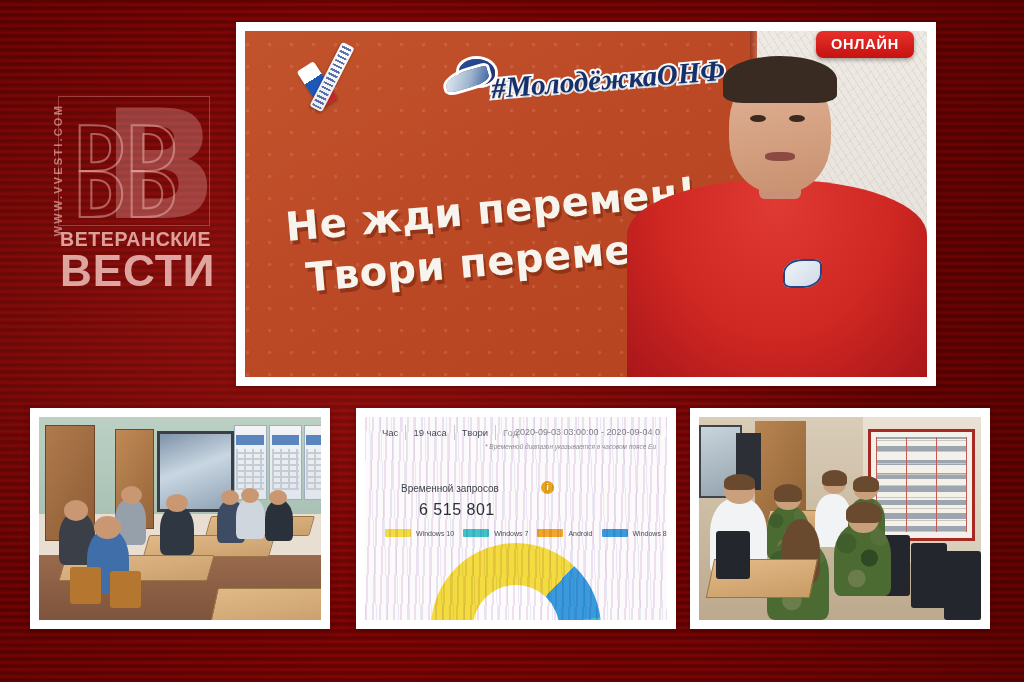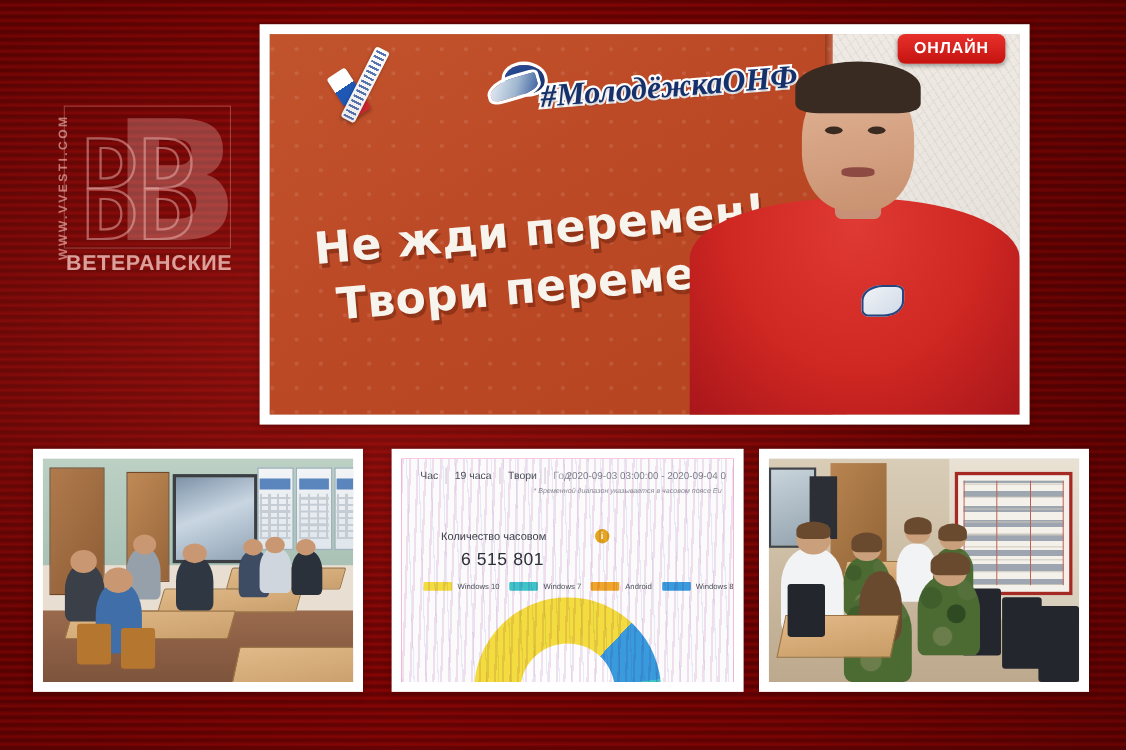--- a/index.html
+++ b/index.html
@@ -80,21 +80,21 @@
     position:absolute;background:#fff;
     box-shadow:0 2px 7px rgba(60,0,0,.35);
     overflow:hidden;
   }
   .panel .inner{position:absolute;inset:9px;overflow:hidden;background:#ccc;}
 
   #main-panel{left:236px;top:22px;width:700px;height:364px;}
   #thumb-left{left:30px;top:408px;width:300px;height:221px;}
   #thumb-center{left:356px;top:408px;width:320px;height:221px;}
   #thumb-right{left:690px;top:408px;width:300px;height:221px;}
-  #thumb-center .inner{background:#ec4899;}
+  #thumb-center .inner{background:#737373;}
 
   
   .scene{position:absolute;inset:0;}
   .wall-orange{
     position:absolute;left:0;top:0;width:77%;height:100%;
     background:
       radial-gradient(circle at 12% 62%, rgba(255,255,255,.10) 0 1.6px, transparent 2px) 0 0/22px 22px,
       linear-gradient(150deg,#c1542c 0%,#bd4a27 40%,#b6431f 100%);
   }
   .wall-white{
@@ -321,20 +321,21 @@
 
 <div id="logo">
   <div class="lgbox"></div>
   <div class="url">WWW.VVESTI.COM</div>
   <div class="bigB">B</div>
   <div class="smallB sb1">D</div>
   <div class="smallB sb2">D</div>
   <div class="smallB sb3">D</div>
   <div class="smallB sb4">D</div>
   <div class="t1">ВЕТЕРАНСКИЕ</div>
+  <div class="t2">ВЕСТИ</div>
 </div>
 
 <div class="panel" id="main-panel">
   <div class="inner">
     <div class="scene">
       <div class="wall-orange"></div>
       <div class="wall-white"></div>
       <div class="wall-seam"></div>
 
       <div class="onf-tick">
@@ -411,21 +412,21 @@
     <div class="an">
       <div class="tabs">
         <div class="tab">Час</div>
         <div class="tab">19 часа</div>
         <div class="tab">Твори</div>
         <div class="tab sel">Год</div>
       </div>
       <div class="daterange">2020-09-03 03:00:00 - 2020-09-04 0</div>
       <div class="note">* Временной диапазон указывается в часовом поясе Eu</div>
 
-      <div class="metric-label">Количество часовом</div>
+      <div class="metric-label">Временной запросов</div>
       <div class="metric-i">i</div>
       <div class="metric-value">6 515 801</div>
 
       <div class="legend">
         <div class="sw" style="background:#f2dc3f"></div>
         <div class="lb">Windows 10</div>
         <div class="sw" style="background:#3ec3c9"></div>
         <div class="lb">Windows 7</div>
         <div class="sw" style="background:#f0a62a"></div>
         <div class="lb">Android</div>

